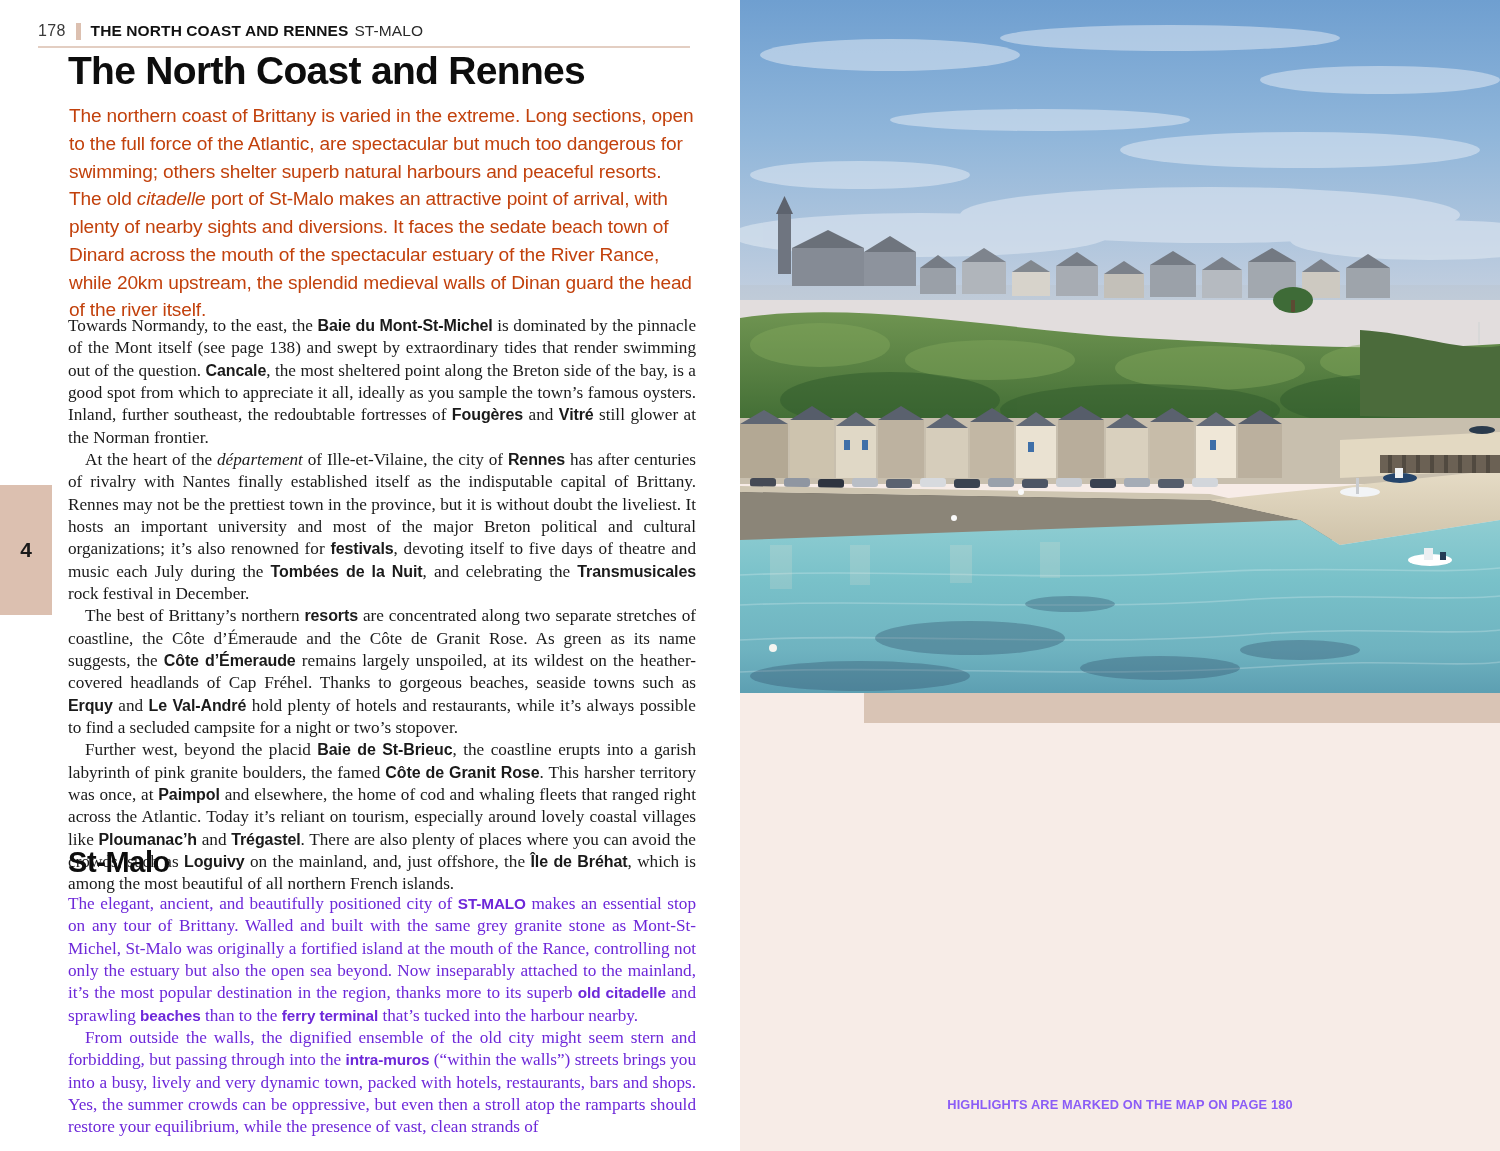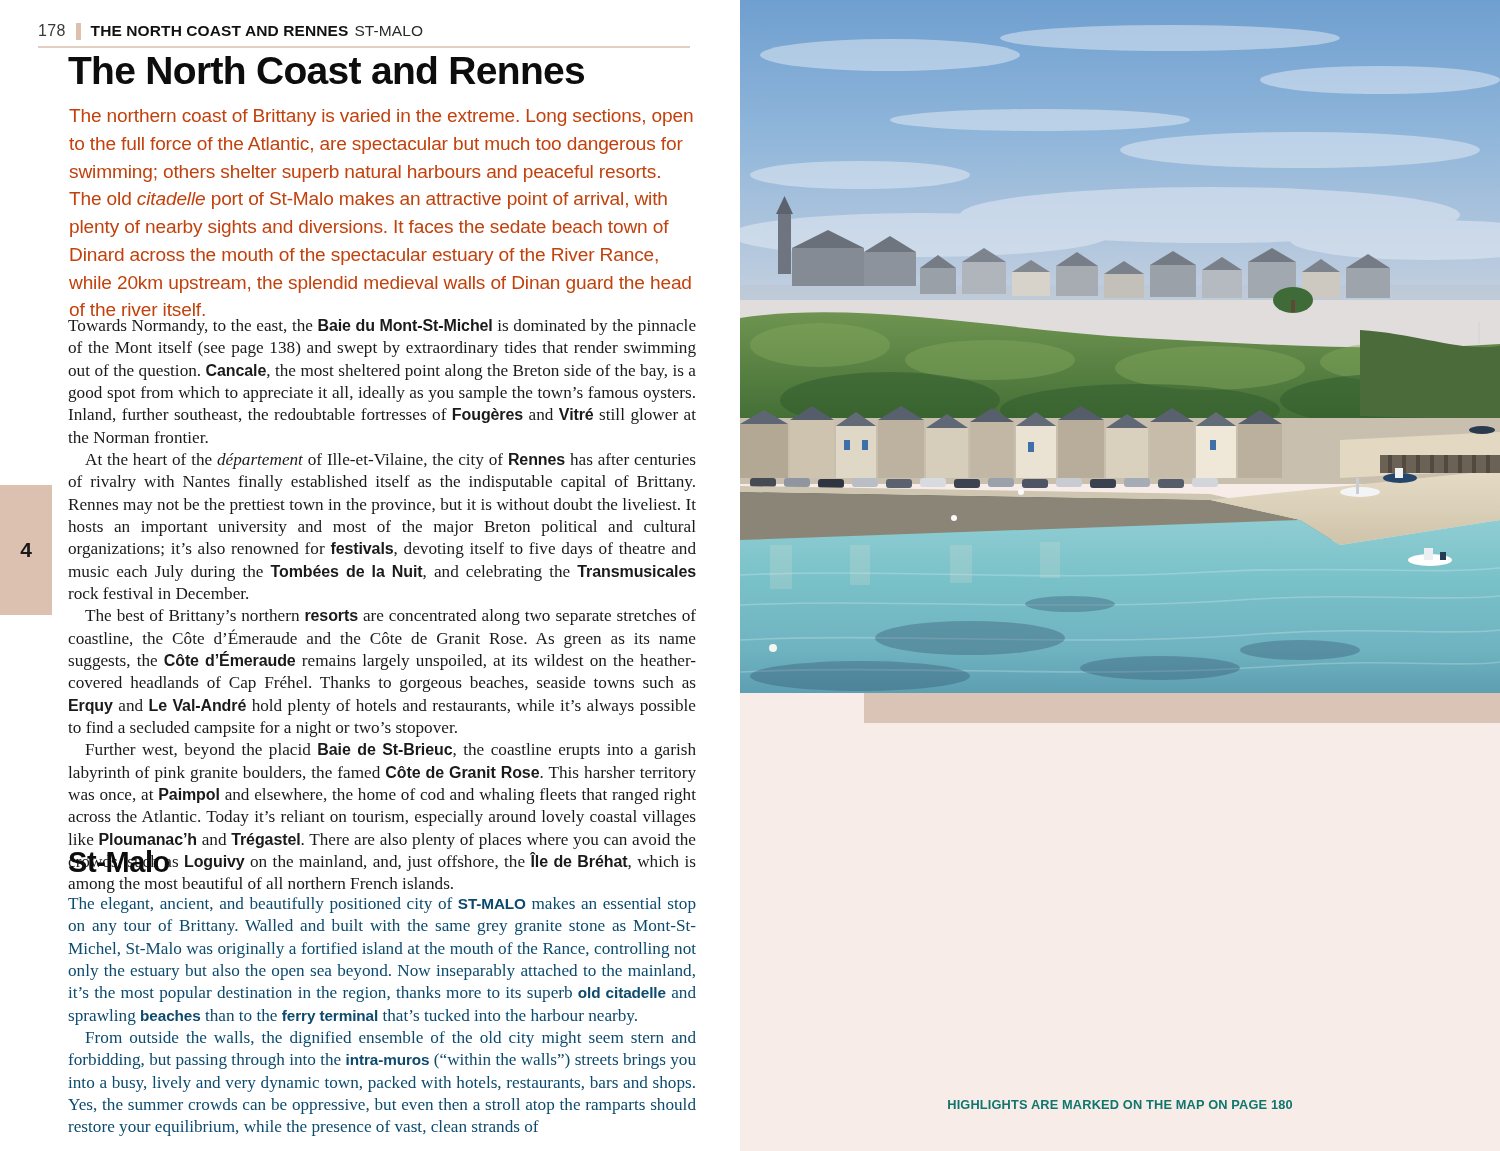--- a/index.html
+++ b/index.html
@@ -85,21 +85,21 @@
   .sub-head {
     position:absolute; left:68px; width:628px;
     font-family:"Liberation Sans", sans-serif;
     font-weight:bold; font-size:29px; color:#0d0d0d;
     letter-spacing:-.4px;
   }
   .sub-head.st-malo { top:846px; }
   .body-col2 {
     position:absolute; left:68px; top:893px; width:628px;
     font-size:17.2px; line-height:1.298;
-    color:#0c4a6e; text-align:justify;
+    color:#6d28d9; text-align:justify;
   }
   .body-col2 p + p { text-indent:17px; }
   .body-col2 b {
     font-family:"Liberation Sans", sans-serif;
     font-weight:bold; font-size:15.3px; letter-spacing:-.1px;
   }
 
   
   .page-right {
     position:relative;
@@ -123,21 +123,21 @@
     position:absolute; left:124px; top:0;
     width:636px; height:30px;
     background:#d9c4b5;
   }
 
   .hl-footer {
     position:absolute; left:0; top:1097px; width:760px;
     text-align:center;
     font-family:"Liberation Sans", sans-serif;
     font-weight:bold; font-size:12.8px; letter-spacing:.15px;
-    color:#0f766e;
+    color:#8b5cf6;
   }
 </style>
 </head>
 <body>
 
 <div class="spread">
 
   <div class="page-left">
 
     <div class="chapter-tab">

